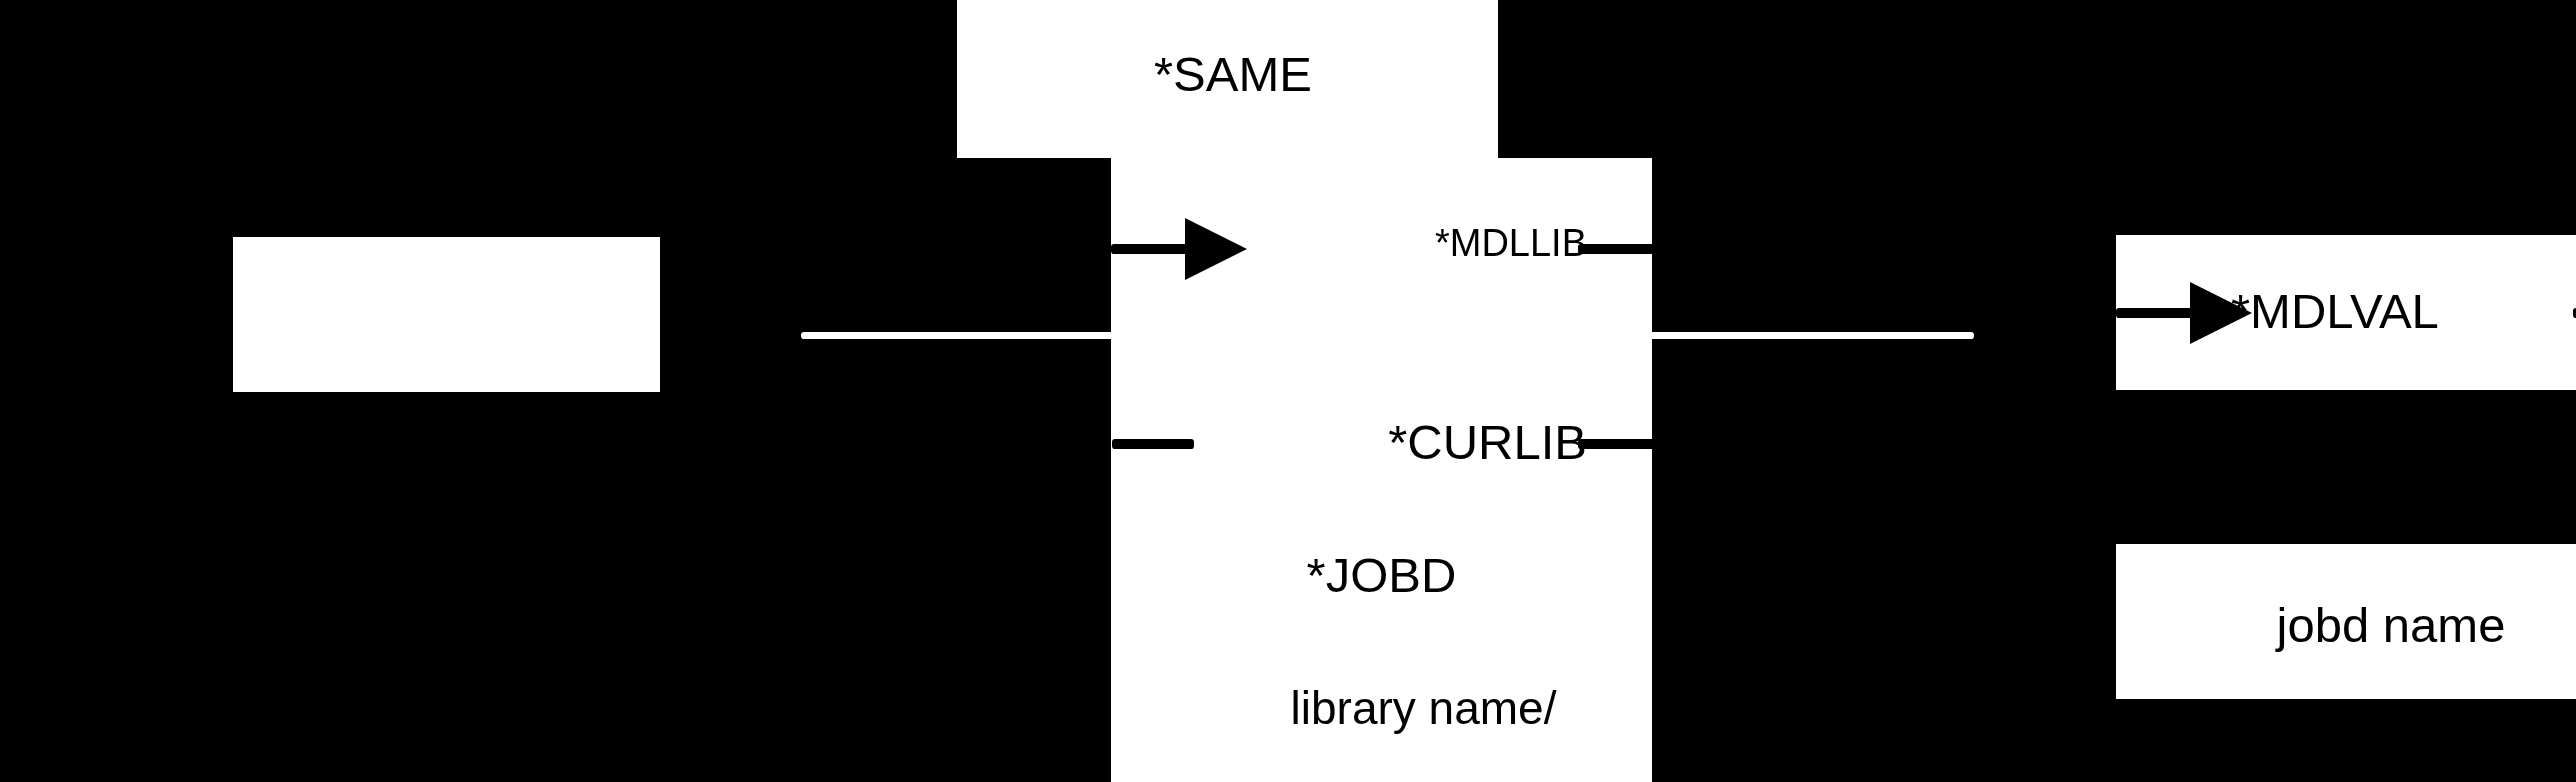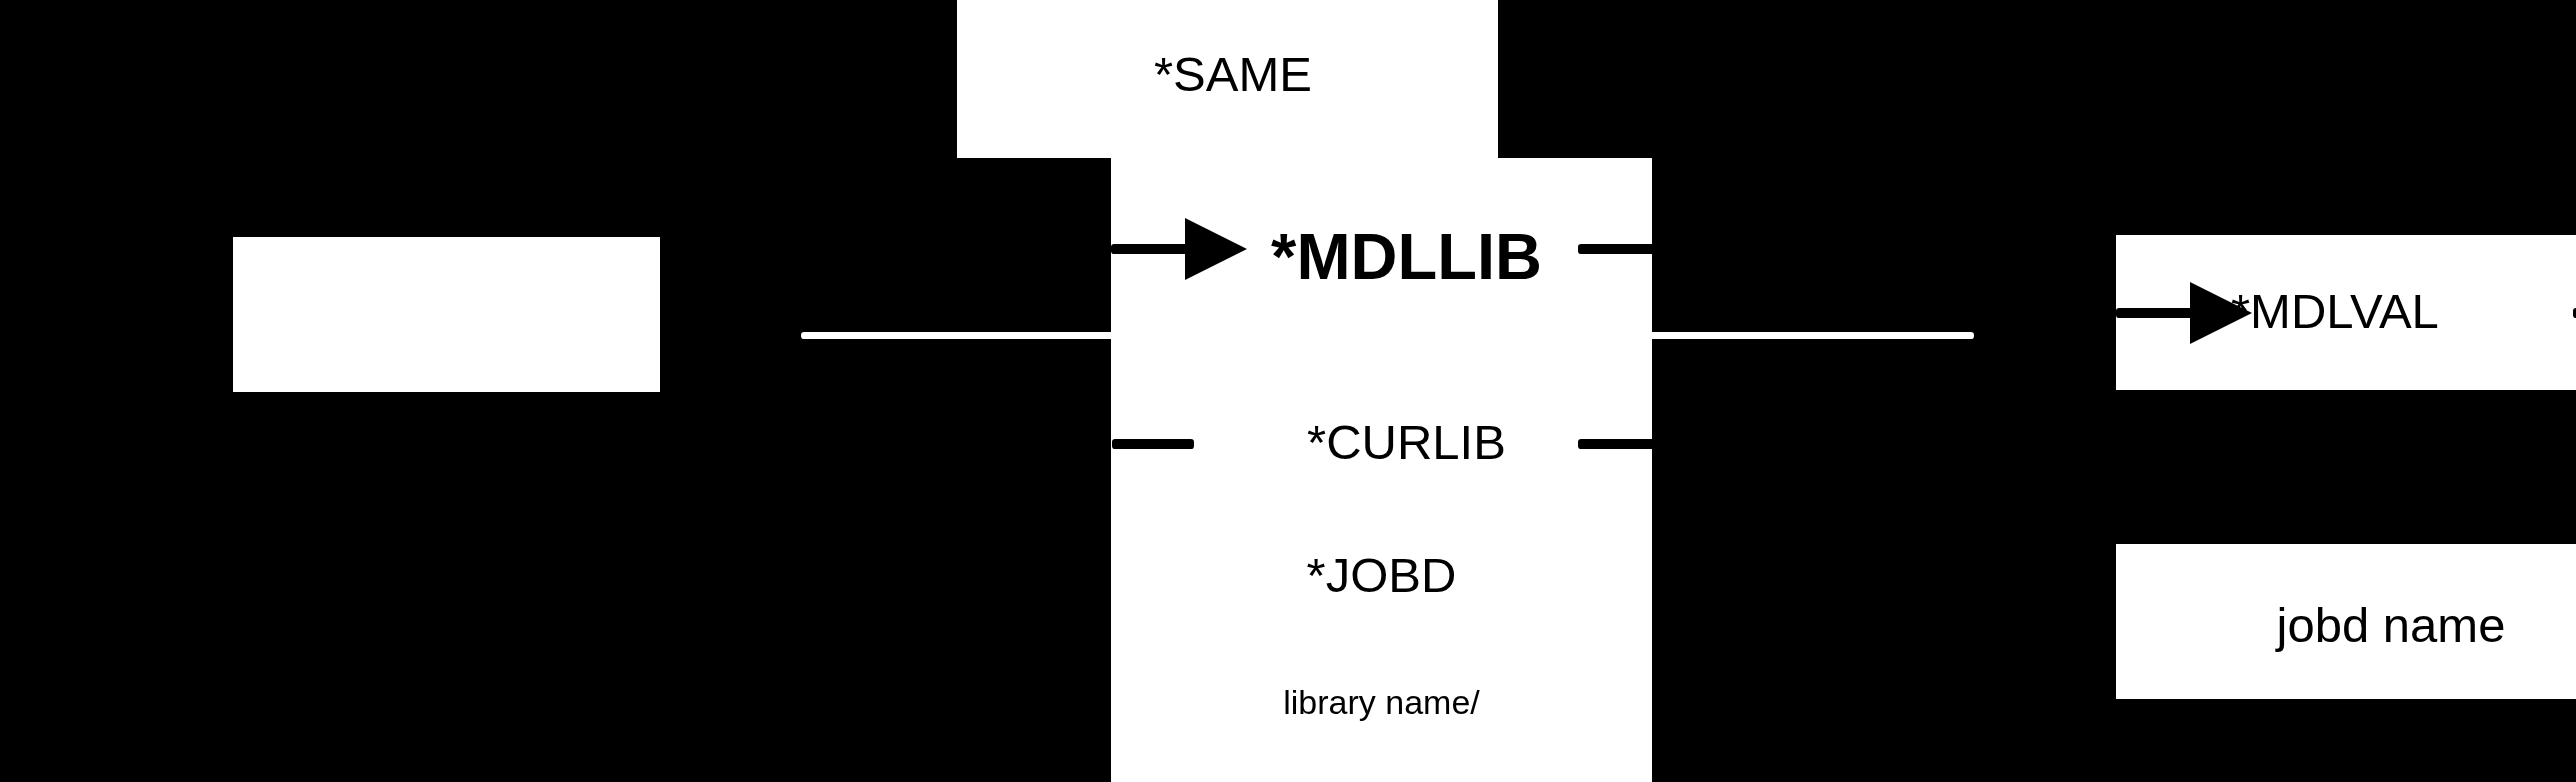--- a/index.html
+++ b/index.html
@@ -51,30 +51,30 @@
 
   <div class="wline" style="left:801px; top:332px; width:314px; height:7.2px;"></div>
 
   <div class="box" style="left:957px; top:0px; width:541px; height:158px;"></div>
   <div class="lbl" style="left:957px; top:50px; width:552px; font-size:49px;">*SAME</div>
 
   <div class="box" style="left:1111px; top:158px; width:541px; height:624px;"></div>
 
   <div class="bline" style="left:1111px; top:244px; width:85px; height:10.3px;"></div>
   <div class="arrow" style="left:1185px; top:218px; border-width:31px 0 31px 62px;"></div>
-  <div class="lbl" style="left:1226px; top:224px; width:361px; font-size:65px; text-align:center;font-weight:bold;">*MDLLIB</div>
+  <div class="lbl" style="left:1226px; top:224px; width:361px; font-size:38px; text-align:right;">*MDLLIB</div>
   <div class="bline" style="left:1578px; top:244px; width:88px; height:10.3px;"></div>
 
   <div class="bline" style="left:1112px; top:439px; width:82px; height:10.3px;"></div>
-  <div class="lbl" style="left:1226px; top:418px; width:361px; font-size:49px; text-align:center;">*CURLIB</div>
+  <div class="lbl" style="left:1226px; top:418px; width:361px; font-size:49px; text-align:right;">*CURLIB</div>
   <div class="bline" style="left:1578px; top:439px; width:88px; height:10.3px;"></div>
 
   <div class="lbl" style="left:1111px; top:551px; width:541px; font-size:49px;">*JOBD</div>
 
-  <div class="lbl" style="left:1111px; top:685px; width:541px; font-size:34px;">library name/</div>
+  <div class="lbl" style="left:1111px; top:685px; width:541px; font-size:46px;padding-left:42px;">library name/</div>
 
   <div class="wline" style="left:1649px; top:332px; width:325px; height:7.2px;"></div>
 
   <div class="box" style="left:2116px; top:235px; width:550px; height:155px;"></div>
   <div class="bline" style="left:2116px; top:308px; width:85px; height:10.3px;"></div>
   <div class="arrow" style="left:2190px; top:282px; border-width:31px 0 31px 62px;"></div>
   <div class="lbl" style="left:2231px; top:287px; width:361px; font-size:49px; text-align:left;">*MDLVAL</div>
   <div class="bline" style="left:2573px; top:308px; width:94px; height:10.3px;"></div>
 
   <div class="box" style="left:2116px; top:544px; width:550px; height:155px;"></div>

